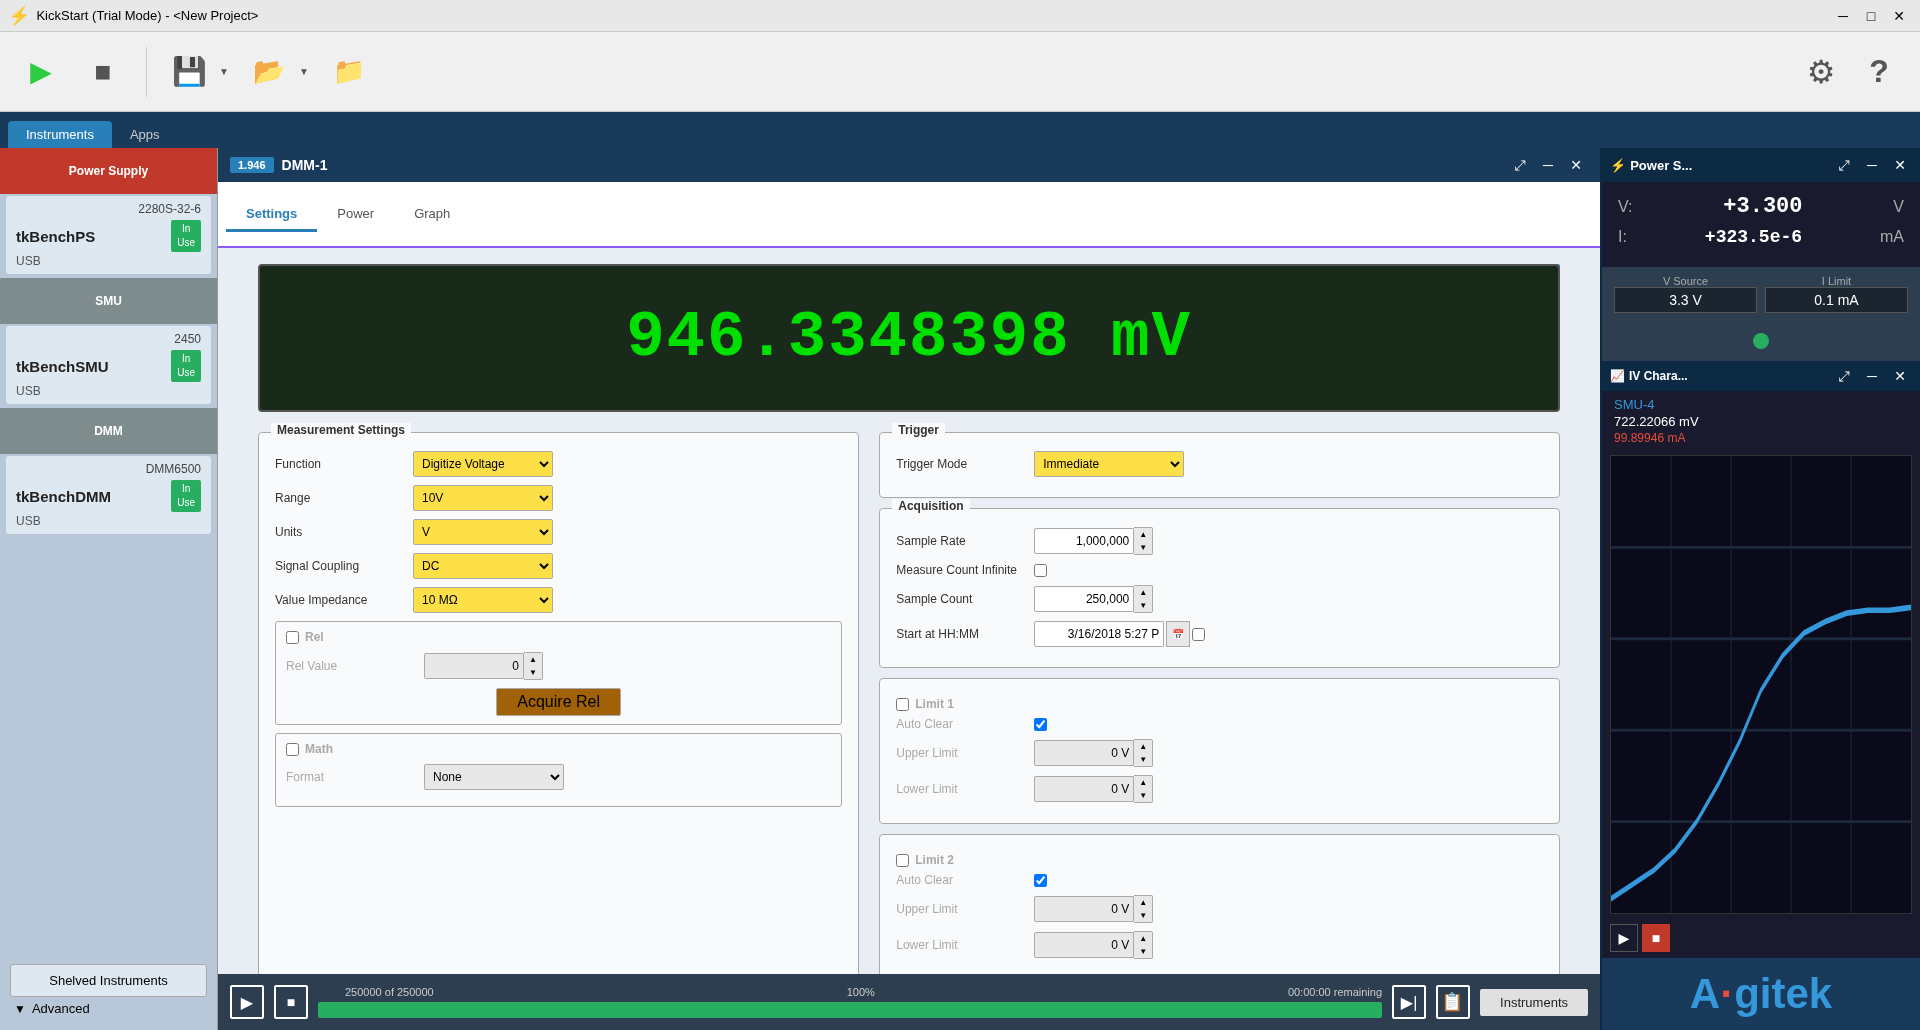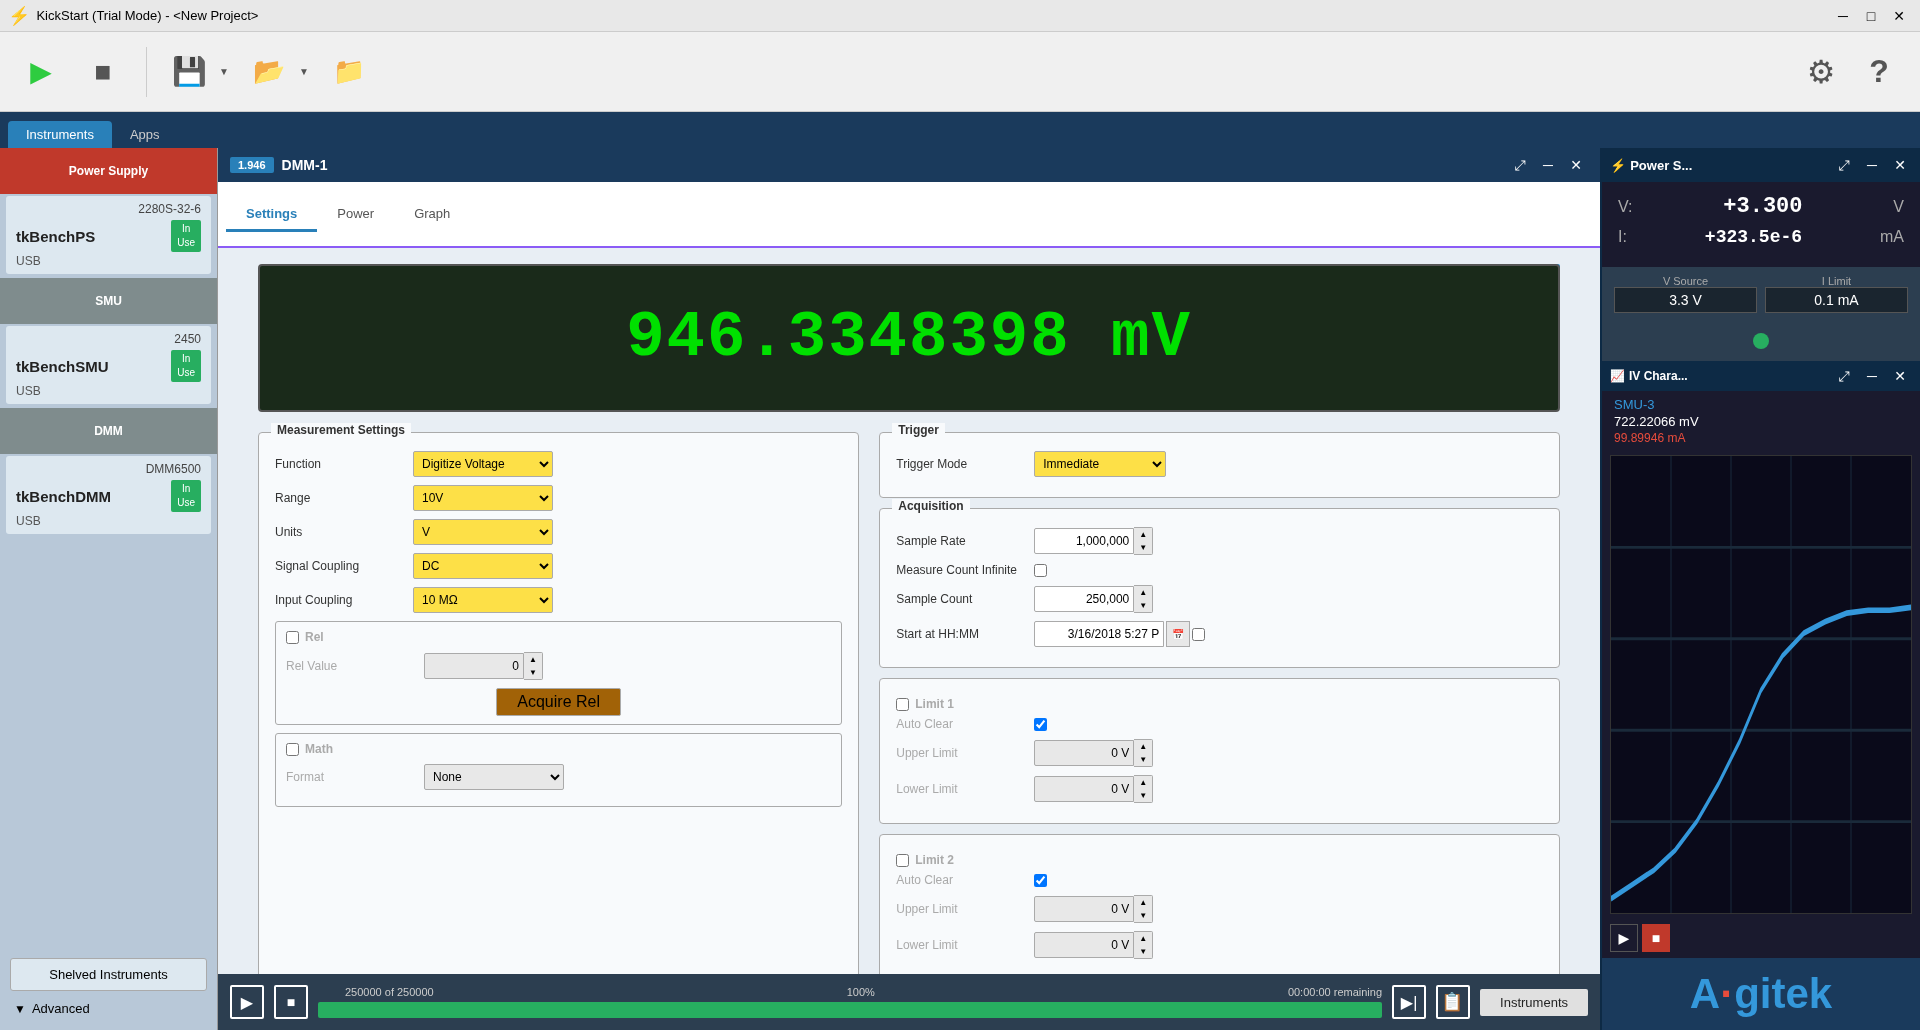--- a/index.html
+++ b/index.html
@@ -111,21 +111,21 @@
       border-radius: 2px;
       line-height: 1.4;
       text-align: center;
     }
     .instrument-conn { font-size: 12px; color: #555; margin-top: 2px; }
     .sidebar-footer {
       margin-top: auto;
       padding: 10px;
       display: flex;
       flex-direction: column;
-      gap: 6px;
+      gap: 0;
     }
     .shelved-btn {
       background: #dde8f0;
       border: 1px solid #aaa;
       padding: 8px 12px;
       text-align: center;
       border-radius: 3px;
       cursor: pointer;
       font-size: 13px;
     }
@@ -658,21 +658,21 @@
           </div>
 
           <div class="form-row">
             <span class="form-label">Signal Coupling</span>
             <select class="form-select">
               <option>DC</option>
             </select>
           </div>
 
           <div class="form-row">
-            <span class="form-label">Input Coupling</span>
+            <span class="form-label">Value Impedance</span>
             <select class="form-select">
               <option>10 MΩ</option>
             </select>
           </div>
 
           <div style="border:1px solid #aaa; border-radius:3px; padding:8px 10px; margin-top:6px; position:relative;">
             <div class="checkbox-row">
               <input type="checkbox" style="">
               <span class="checkbox-label disabled-label">Rel</span>
             </div>
@@ -704,21 +704,21 @@
             </div>
           </div>
         </div>
 
         <div style="flex:1.2; display:flex; flex-direction:column; gap:10px;">
 
           <div class="settings-panel" style="padding-top:18px;">
             <div class="settings-panel-title">Trigger</div>
             <div class="form-row">
               <span class="form-label">Trigger Mode</span>
-              <select class="form-select" style="width:132px;">
+              <select class="form-select" style="width:150px;">
                 <option>Immediate</option>
               </select>
             </div>
           </div>
 
           <div class="settings-panel" style="padding-top:18px;">
             <div class="settings-panel-title">Acquisition</div>
 
             <div class="form-row">
               <span class="form-label">Sample Rate</span>
@@ -893,21 +893,21 @@
       <span>IV Chara...</span>
       <div class="panel-controls">
         <button class="panel-ctrl-btn">⤢</button>
         <button class="panel-ctrl-btn">─</button>
         <button class="panel-ctrl-btn">✕</button>
       </div>
     </div>
 
     <div class="iv-chart-body">
       <div class="iv-legend">
-        <span class="iv-legend-smu">SMU-3</span>
+        <span class="iv-legend-smu">SMU-4</span>
         <span class="iv-legend-val1">722.22066 mV</span>
         <span class="iv-legend-val2">99.89946 mA</span>
       </div>
 
       <div class="iv-chart-canvas">
         <svg width="100%" height="100%" viewBox="0 0 280 160" preserveAspectRatio="none">
 
           <line x1="0" y1="32" x2="280" y2="32" stroke="#1a2a3a" stroke-width="1"></line>
           <line x1="0" y1="64" x2="280" y2="64" stroke="#1a2a3a" stroke-width="1"></line>
           <line x1="0" y1="96" x2="280" y2="96" stroke="#1a2a3a" stroke-width="1"></line>

